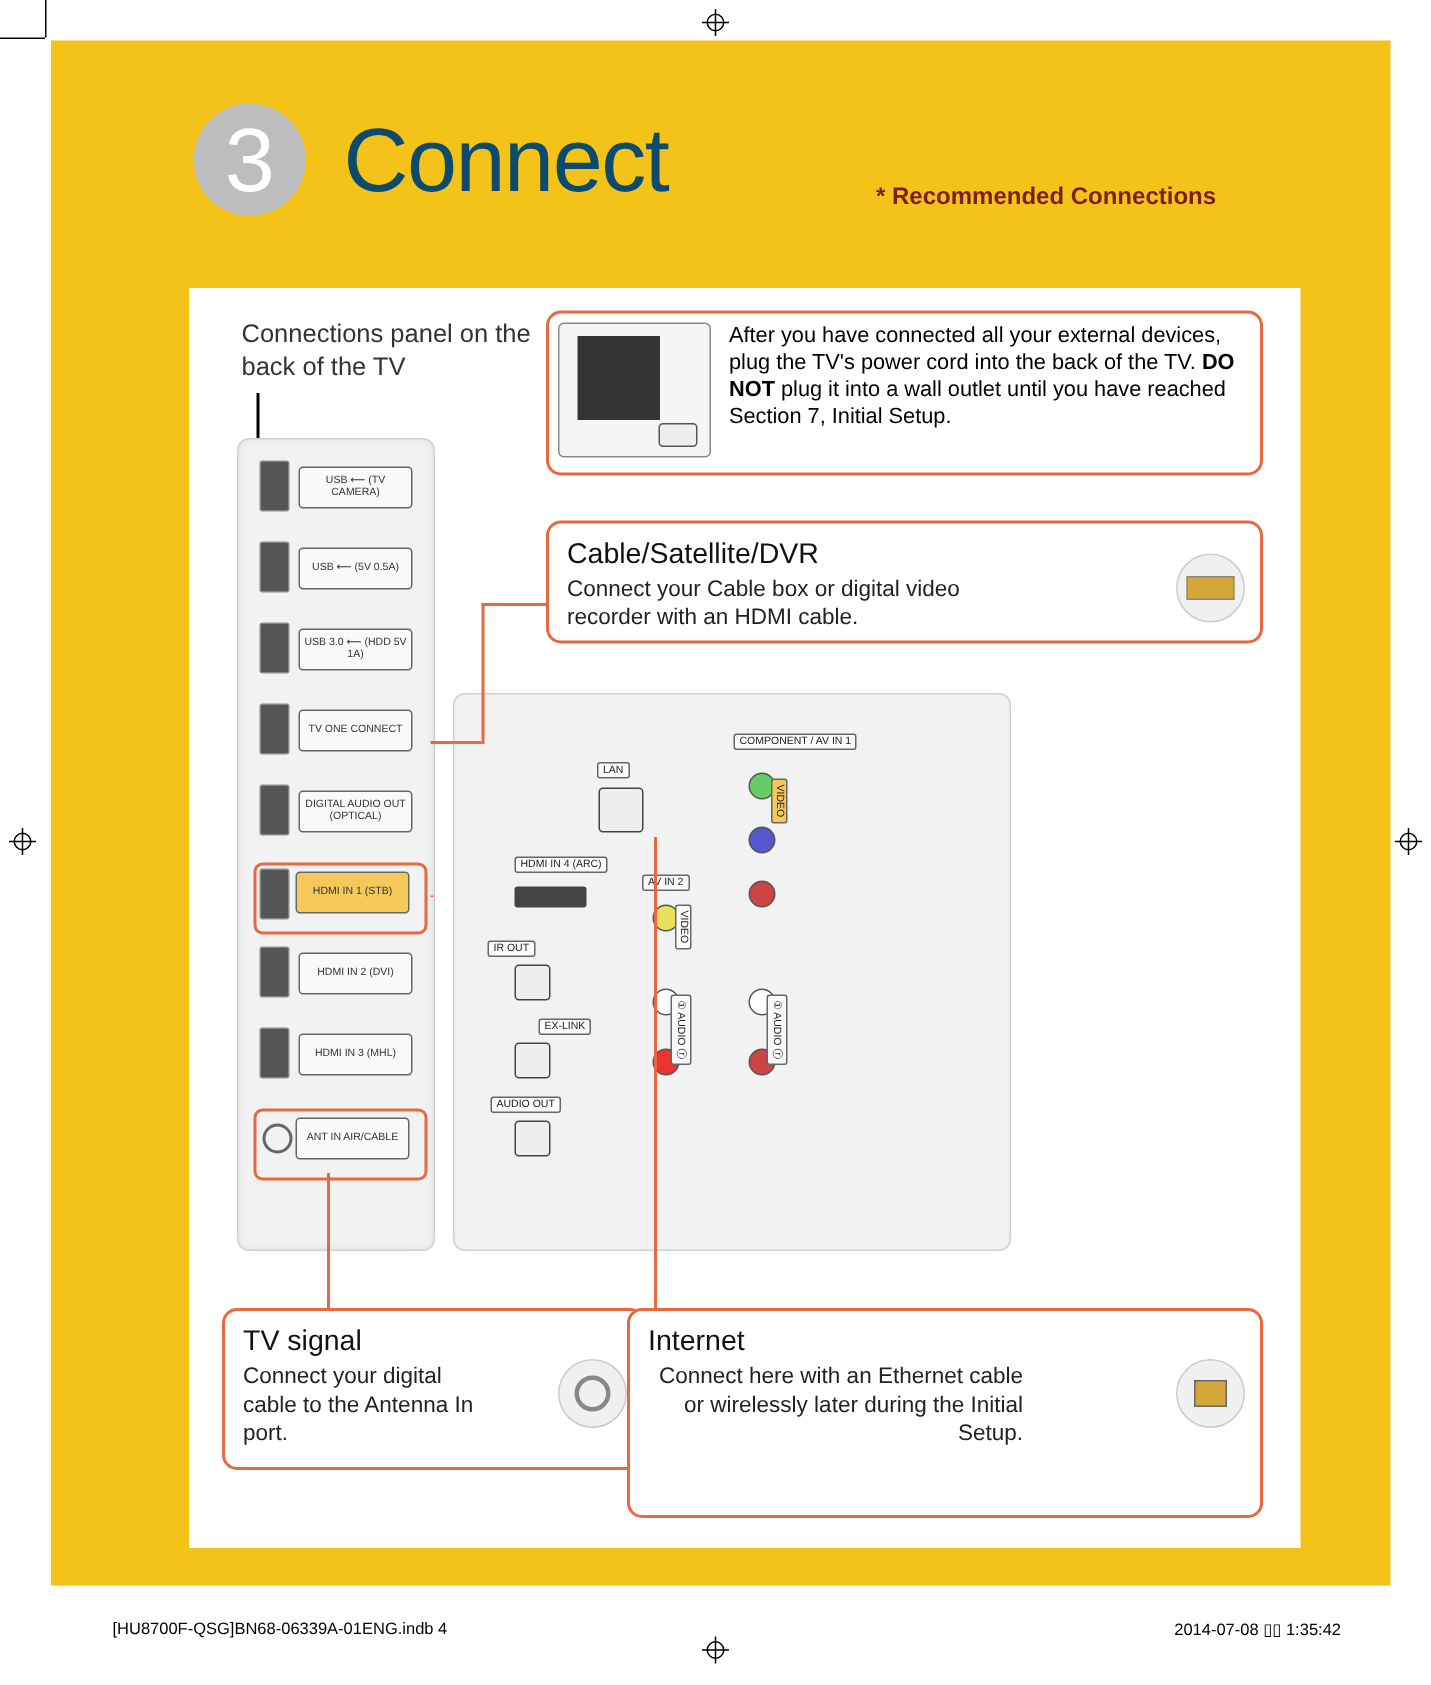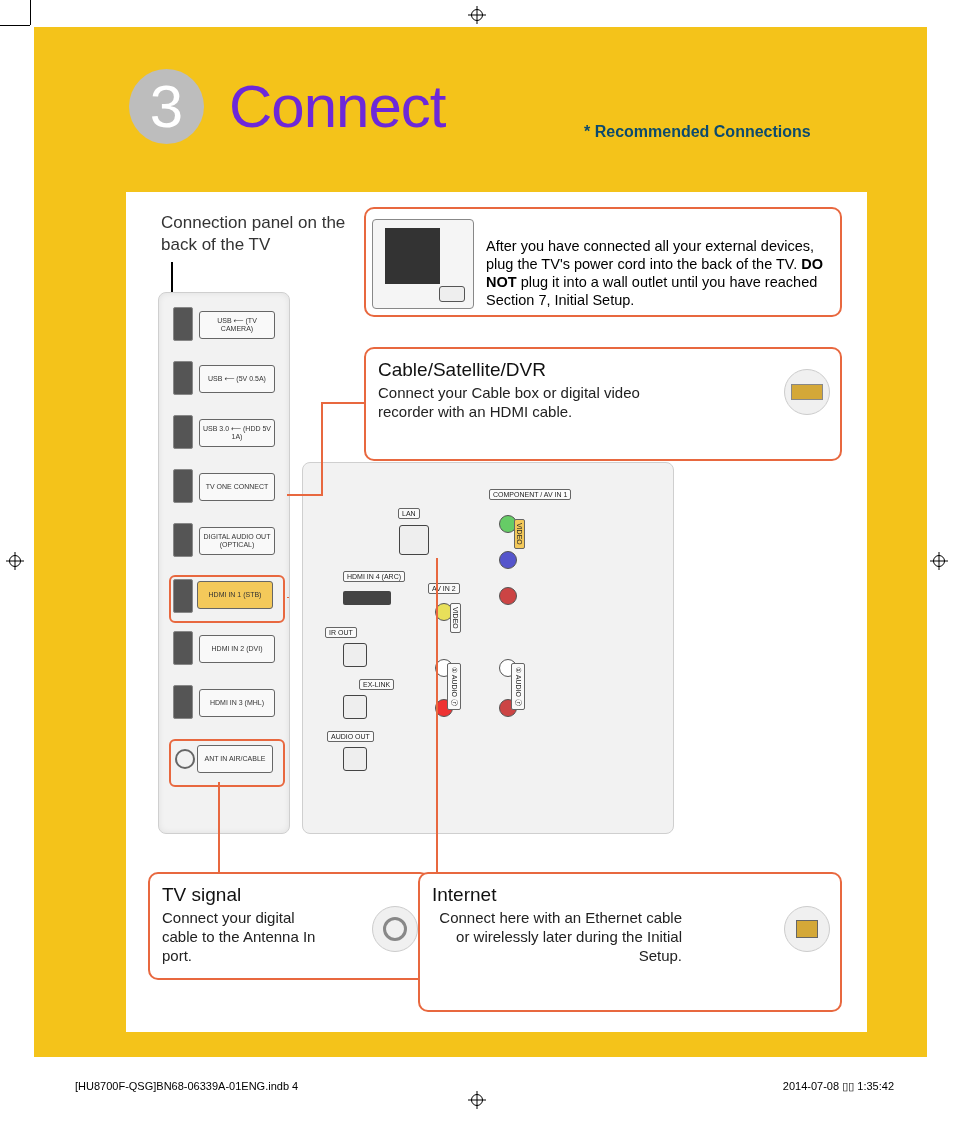--- a/index.html
+++ b/index.html
@@ -12,38 +12,38 @@
   .reg::before{left:50%;top:0;width:1px;height:100%;transform:translateX(-50%);}
   .reg::after{top:50%;left:0;height:1px;width:100%;transform:translateY(-50%);}
   .reg .c{position:absolute;left:3px;top:3px;right:3px;bottom:3px;border:1px solid #000;border-radius:50%;}
   .reg.top{left:468px;top:6px;}
   .reg.left{left:6px;top:552px;}
   .reg.right{left:930px;top:552px;}
   .reg.bottom{left:468px;top:1091px;}
   .yellow{position:absolute;left:34px;top:27px;right:27px;height:1030px;background:#f4c31a;}
   .headerrow{position:absolute;left:95px;top:42px;display:flex;align-items:center;}
   .stepcircle{width:75px;height:75px;border-radius:50%;background:#bdbdbd;display:flex;align-items:center;justify-content:center;color:#fff;font-size:60px;font-weight:300;font-family:Arial;}
-  .steptitle{font-size:60px;color:#6d28d9;font-weight:300;margin-left:25px;letter-spacing:-1px;}
-  .subtitle{position:absolute;left:550px;top:96px;color:#0c4a6e;font-size:16px;font-weight:bold;}
+  .steptitle{font-size:60px;color:#0c4a6e;font-weight:300;margin-left:25px;letter-spacing:-1px;}
+  .subtitle{position:absolute;left:550px;top:96px;color:#7f1d1d;font-size:16px;font-weight:bold;}
   .whitecard{position:absolute;left:92px;top:165px;right:60px;height:840px;background:#fff;}
   .panelcap{position:absolute;left:35px;top:20px;width:200px;font-size:17px;color:#333;line-height:1.3;}
   .panelline{position:absolute;left:45px;top:70px;width:0;height:30px;border-left:2px solid #000;}
   .panelbox{position:absolute;left:32px;top:100px;width:130px;height:540px;background:#f2f2f2;border:1px solid #cfcfcf;border-radius:8px;box-shadow:inset 0 0 6px rgba(0,0,0,.08);}
   .port{position:absolute;width:100px;height:34px;}
   .portslot{width:18px;height:32px;background:#555;border:1px solid #888;border-radius:2px;display:inline-block;vertical-align:middle;}
   .portlabel{position:absolute;left:26px;top:4px;width:70px;height:24px;border:1px solid #666;border-radius:3px;font-size:7px;line-height:1.1;padding:1px 2px;background:#f9f9f9;color:#333;text-align:center;display:flex;flex-direction:column;justify-content:center;}
   .highlight{border:2px solid #e8683f;border-radius:6px;}
   .bigpanel{position:absolute;left:176px;top:270px;width:370px;height:370px;background:#f2f2f2;border:1px solid #cfcfcf;border-radius:8px;}
   .smlabel{font-size:7px;border:1px solid #666;border-radius:2px;background:#fafafa;padding:1px 3px;position:absolute;color:#222;white-space:nowrap;}
   .jack{width:16px;height:16px;border-radius:50%;border:1px solid #555;position:absolute;}
   .sq{width:22px;height:22px;border:1px solid #444;border-radius:3px;position:absolute;background:#eee;}
   .callout{position:absolute;border:2px solid #e8683f;border-radius:10px;background:#fff;padding:10px 12px;box-sizing:border-box;}
   .callout h3{margin:0 0 3px 0;font-size:19px;font-weight:normal;color:#111;}
   .callout p{margin:0;font-size:15px;line-height:1.25;color:#222;}
-  .topnote{position:absolute;left:238px;top:15px;right:25px;height:110px;border:2px solid #e8683f;border-radius:10px;display:flex;align-items:flex-end;padding:6px;box-sizing:border-box;}
+  .topnote{position:absolute;left:238px;top:15px;right:25px;height:110px;border:2px solid #e8683f;border-radius:10px;display:flex;align-items:flex-start;padding:6px;box-sizing:border-box;}
   .tvicon{width:100px;height:88px;border:1px solid #888;border-radius:4px;background:#f5f5f5;display:flex;align-items:center;justify-content:center;position:relative;flex:none;margin-right:12px;}
   .tvicon .screen{width:55px;height:56px;background:#333;position:absolute;left:12px;top:8px;}
   .tvicon .plug{position:absolute;right:8px;bottom:6px;width:24px;height:14px;border:1px solid #555;border-radius:3px;background:#eee;}
   .note p{font-size:14.5px;line-height:1.25;margin:0;}
   .leader{position:absolute;background:#e8683f;}
   .porticon{width:44px;height:44px;border-radius:50%;background:#f0f0f0;border:1px solid #ccc;position:absolute;display:flex;align-items:center;justify-content:center;}
   .footer{position:absolute;left:75px;right:60px;top:1080px;font-size:11px;color:#000;display:flex;justify-content:space-between;}
 </style>
 </head>
 <body>
@@ -66,21 +66,21 @@
 
   <div class="yellow">
     <div class="headerrow">
       <div class="stepcircle">3</div>
       <div class="steptitle">Connect</div>
     </div>
     <div class="subtitle">* Recommended Connections</div>
 
     <div class="whitecard">
 
-      <div class="panelcap">Connection panel on the back of the TV</div>
+      <div class="panelcap">Connections panel on the back of the TV</div>
       <div class="panelline"></div>
 
       <div class="panelbox">
         <div class="port" style="left:14px;top:14px;"><span class="portslot"></span><span class="portlabel">USB ⟵
 (TV CAMERA)</span></div>
         <div class="port" style="left:14px;top:68px;"><span class="portslot"></span><span class="portlabel">USB ⟵
 (5V 0.5A)</span></div>
         <div class="port" style="left:14px;top:122px;"><span class="portslot"></span><span class="portlabel">USB 3.0 ⟵
 (HDD 5V 1A)</span></div>
         <div class="port" style="left:14px;top:176px;"><span class="portslot"></span><span class="portlabel">TV
@@ -136,21 +136,21 @@
       <div class="topnote">
         <div class="tvicon">
           <div class="screen"></div>
             <div class="plug"></div>
         </div>
         <div class="note">
           <p><span>After you have connected all your external devices, plug the TV's power cord into the back of the TV. </span><b>DO NOT</b><span> plug it into a wall outlet until you have reached Section 7, Initial Setup.</span></p>
         </div>
       </div>
 
-      <div class="callout" style="left:238px;top:155px;right:25px;height:114px;">
+      <div class="callout" style="left:238px;top:155px;right:25px;height:82px;">
         <h3>Cable/Satellite/DVR</h3>
         <p style="width:290px;">Connect your Cable box or digital video recorder with an HDMI cable.</p>
         <div class="porticon" style="right:10px;top:20px;">
           <div style="width:30px;height:14px;background:#d4a838;border:1px solid #888;"></div>
         </div>
       </div>
       <div class="leader" style="left:161px;top:405px;width:2px;height:1px;"></div>
       <div class="leader" style="left:161px;top:302px;width:34px;height:2px;"></div>
       <div class="leader" style="left:195px;top:210px;width:2px;height:94px;"></div>
       <div class="leader" style="left:195px;top:210px;width:43px;height:2px;"></div>

